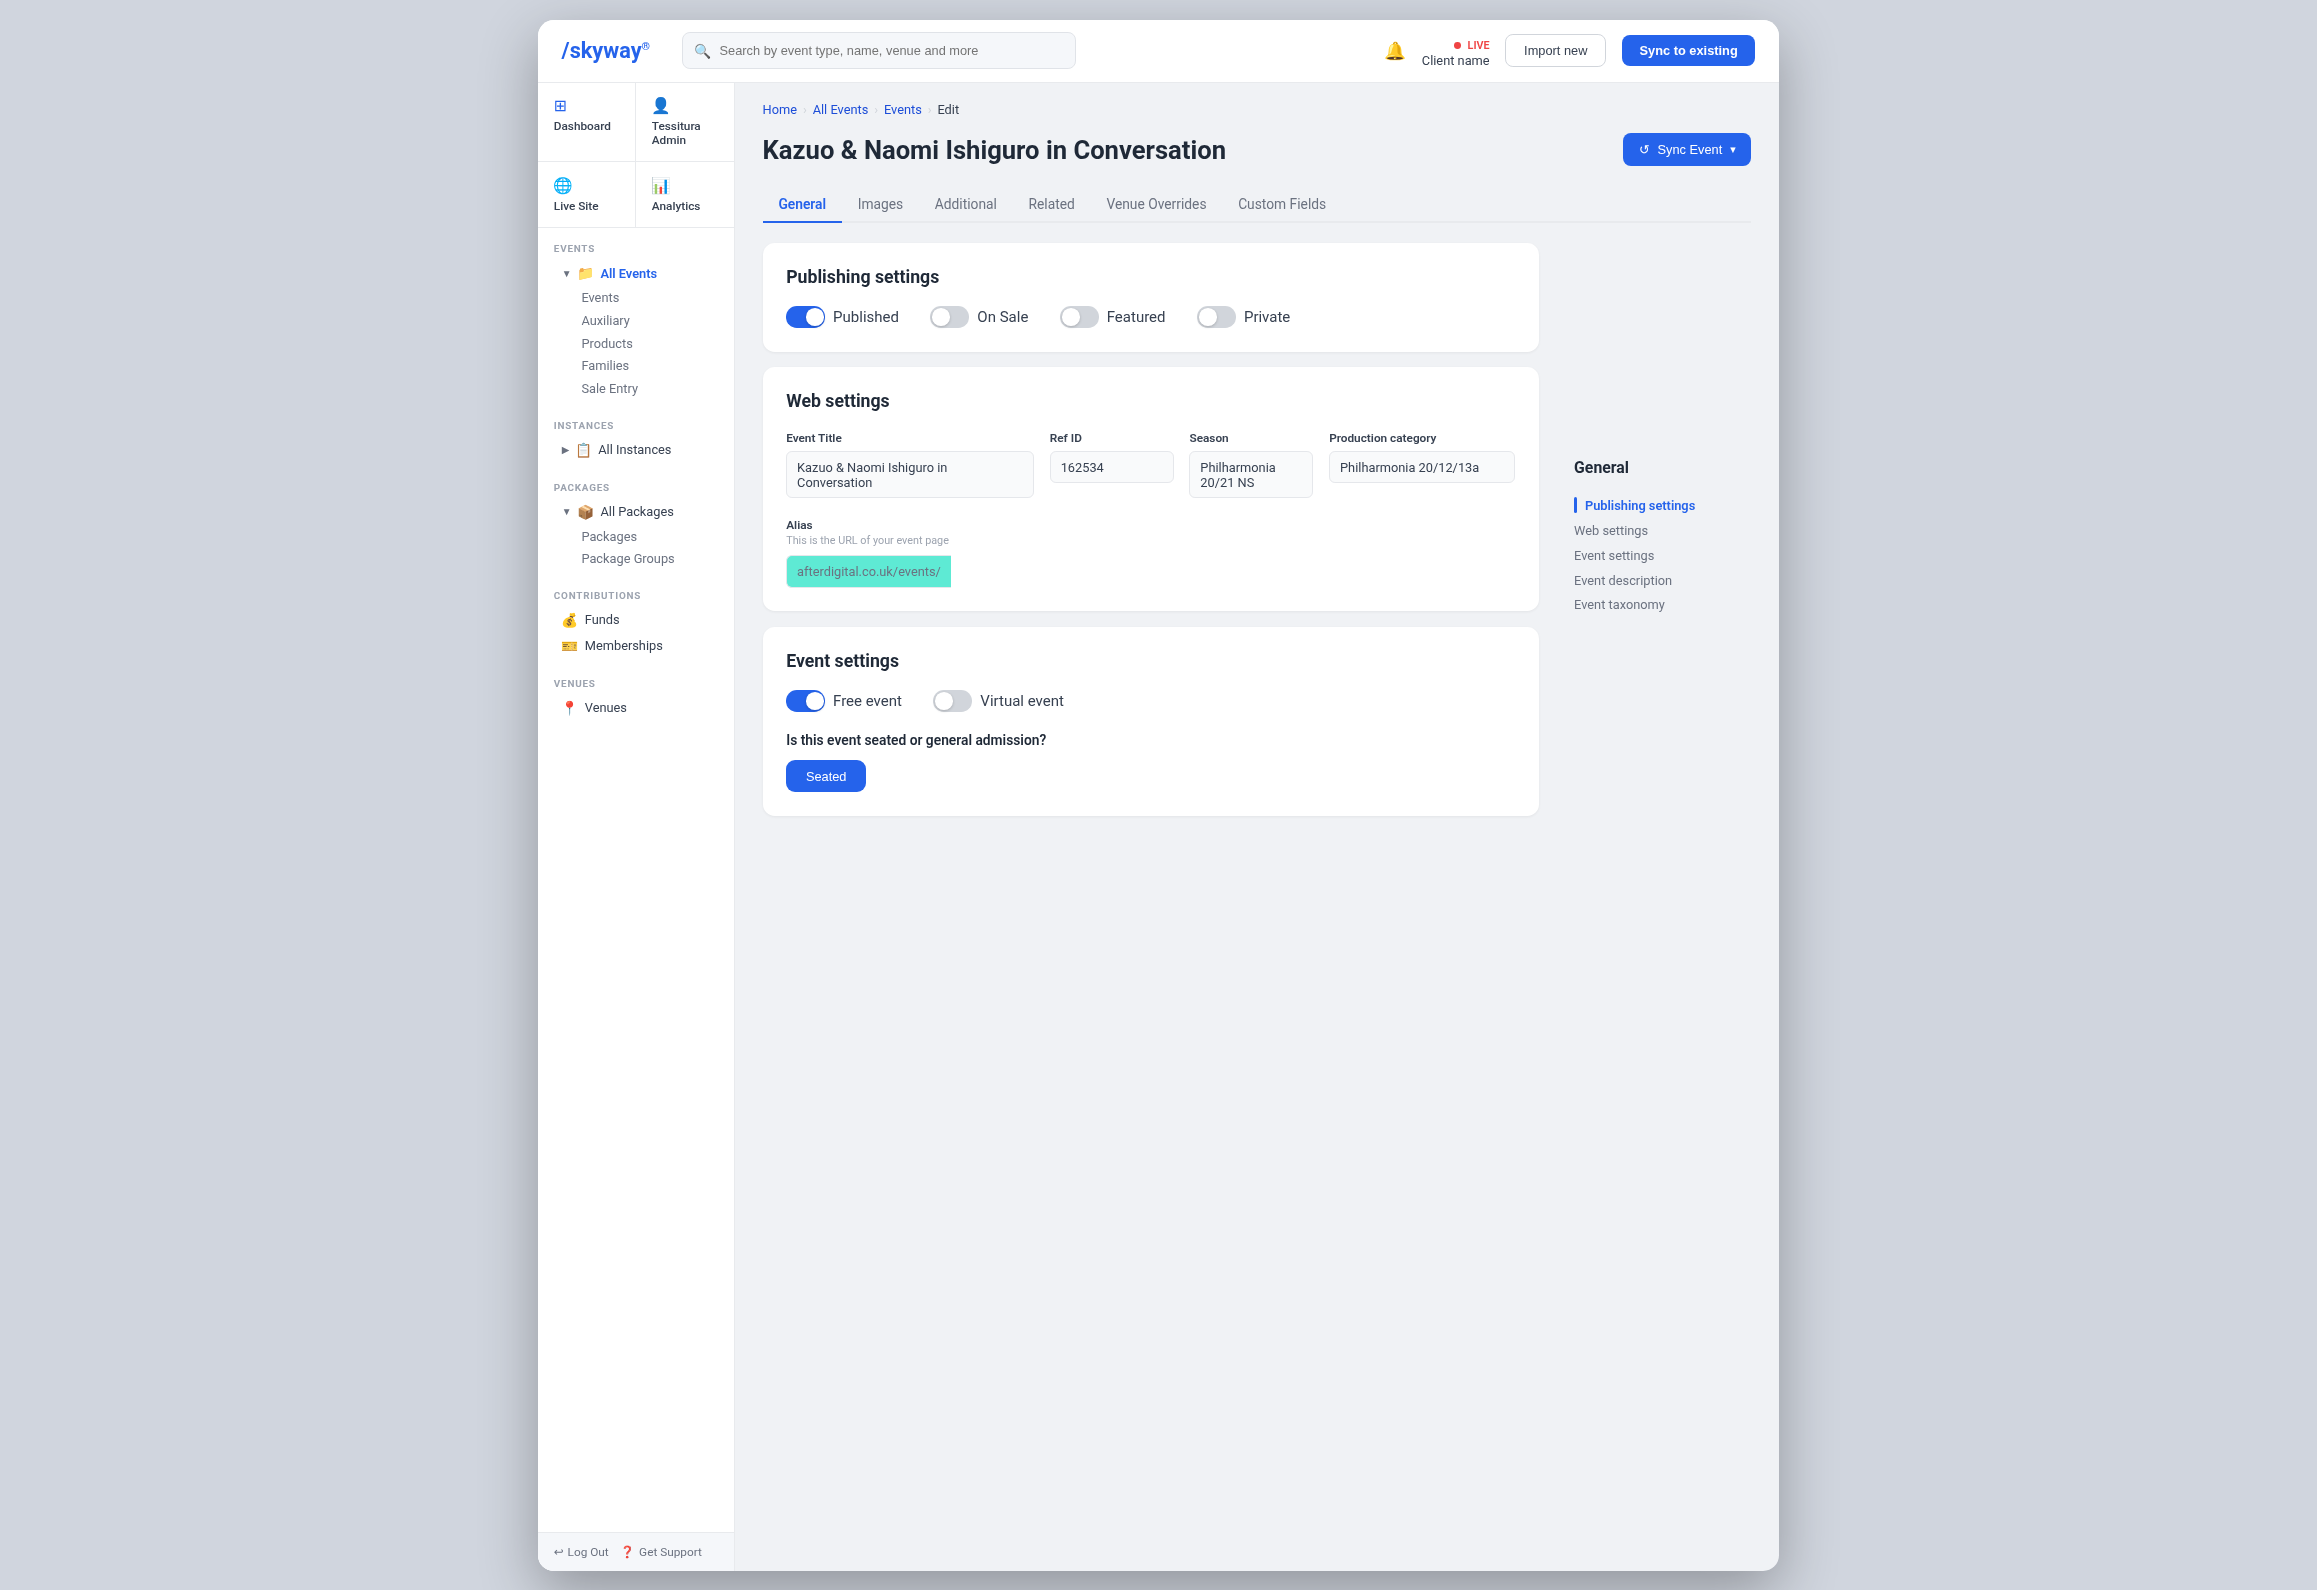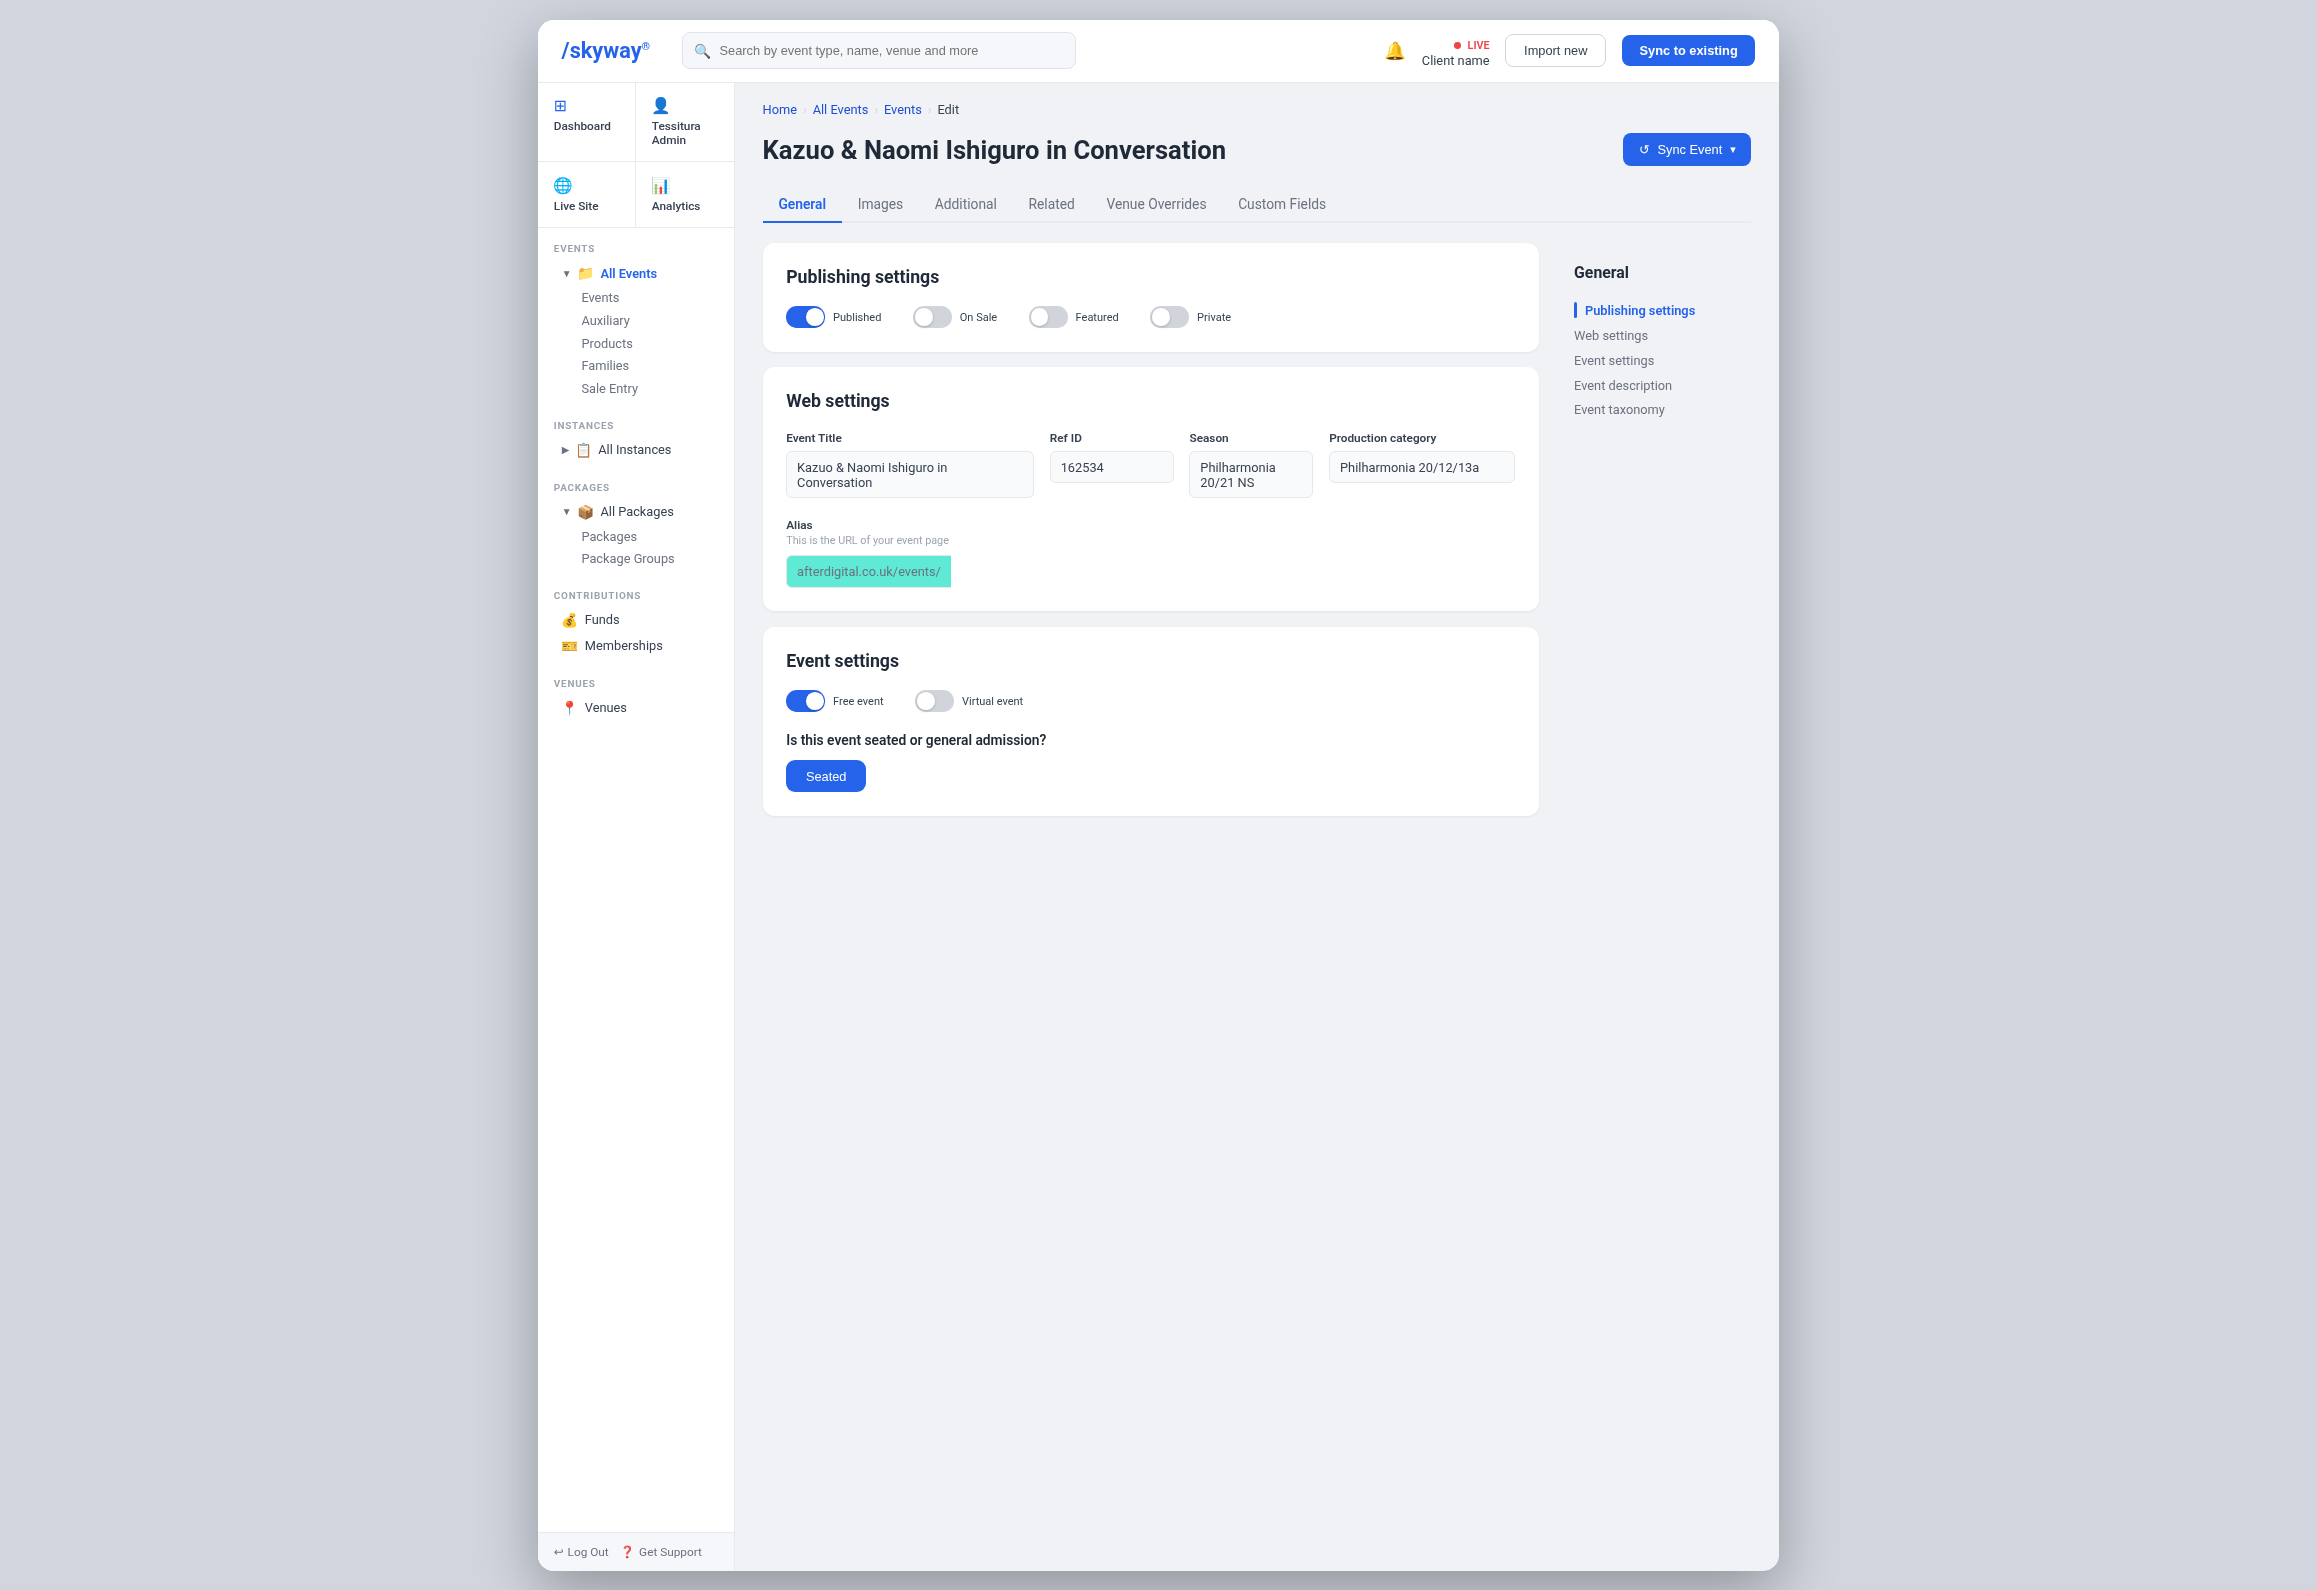--- a/index.html
+++ b/index.html
@@ -272,21 +272,21 @@
       height: 17.7px;
       background: white;
       border-radius: 50%;
       position: absolute;
       top: 2px;
       transition: left 0.2s;
       box-shadow: 0 1px 3px rgba(0,0,0,0.2);
     }
     .toggle.on .toggle-knob { left: 19.7px; }
     .toggle.off .toggle-knob { left: 2px; }
-    .toggle-label { font-size: 11px; color: #374151; }
+    .toggle-label { font-size: 15px; color: #374151; }
     
     .field-grid {
       display: grid;
       grid-template-columns: 2fr 1fr 1fr 1.5fr;
       gap: 15.8px;
       margin-bottom: 19.7px;
     }
     .field-label {
       font-size: 11.8px;
       font-weight: 600;
@@ -357,20 +357,21 @@
       display: inline-block;
       width: 3px;
       height: 15.8px;
       background: #2563eb;
       border-radius: 2px;
       margin-right: 2px;
     }
     .content-with-right {
       display: flex;
       gap: 15.8px;
+      align-items: center;
     }
     .content-main { flex: 1; min-width: 0; }
     .event-settings-toggle-row {
       display: flex;
       align-items: center;
       gap: 31.5px;
       margin-bottom: 19.7px;
     }
     .seated-question {
       font-size: 13.8px;

